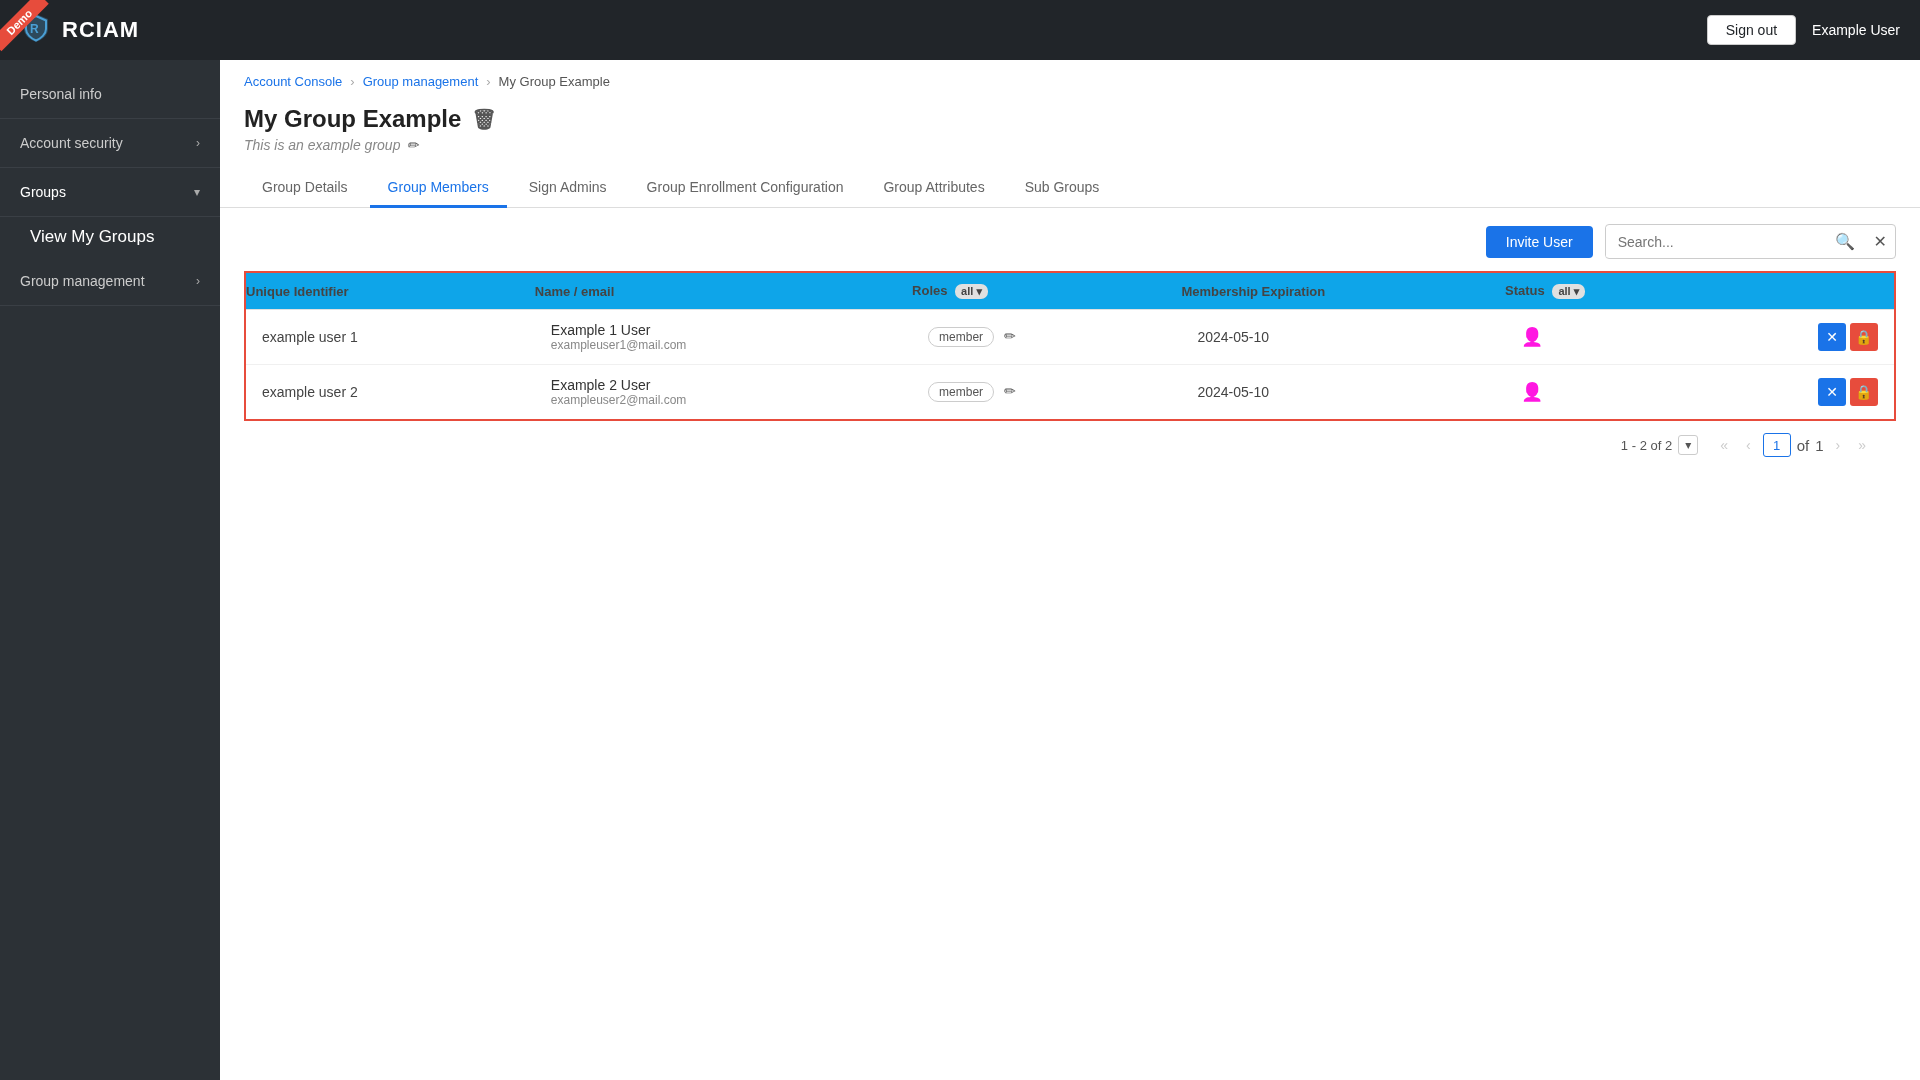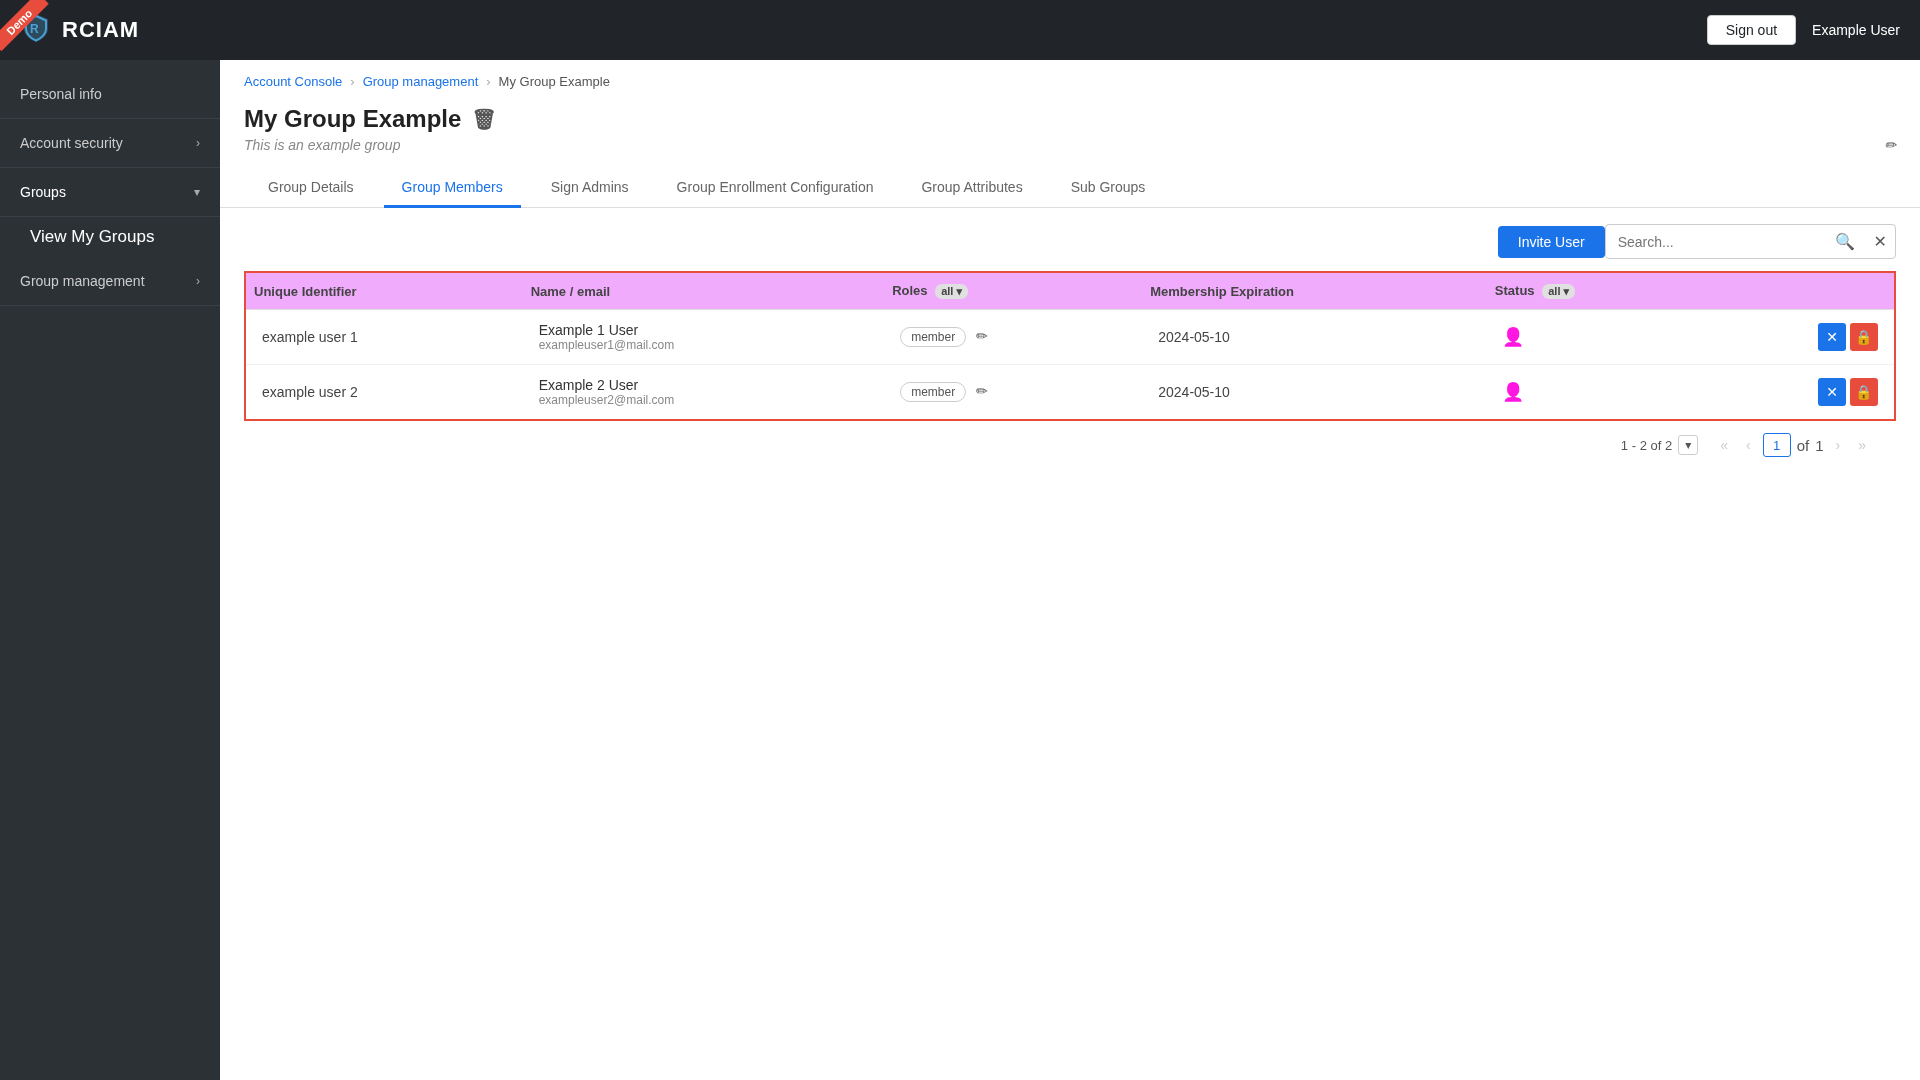--- a/index.html
+++ b/index.html
@@ -119,29 +119,28 @@
     }
     .title-delete-icon { cursor: pointer; color: #555; font-size: 20px; }
     .page-subtitle {
       font-size: 14px;
       color: #888;
       font-style: italic;
       margin-top: 4px;
       display: flex;
       align-items: center;
       gap: 6px;
-      justify-content: space-between;
     }
     .subtitle-edit-icon { cursor: pointer; color: #555; font-size: 14px; }
 
     
     .tabs {
       display: flex;
-      gap: 12px;
-      padding: 0 30px;
+      gap: 4px;
+      padding: 0 24px;
       margin-top: 16px;
       border-bottom: 1px solid #ddd;
     }
     .tab {
       padding: 10px 18px;
       font-size: 14px;
       color: #666;
       cursor: pointer;
       border-bottom: 3px solid transparent;
       margin-bottom: -1px;
@@ -151,21 +150,21 @@
       border-bottom-color: #1a73e8;
       font-weight: 500;
     }
 
     
     .table-area { padding: 16px 24px; }
     .table-toolbar {
       display: flex;
       justify-content: flex-end;
       align-items: center;
-      gap: 0;
+      gap: 12px;
       margin-bottom: 12px;
     }
     .invite-user-btn {
       background: #1a73e8;
       color: white;
       border: none;
       padding: 8px 20px;
       border-radius: 4px;
       font-size: 14px;
       cursor: pointer;
@@ -206,24 +205,24 @@
 
     
     .members-table {
       width: 100%;
       border-collapse: collapse;
       font-size: 14px;
       border: 2px solid #e74c3c;
     }
     .members-table th {
       text-align: left;
-      padding: 10px 8px;
+      padding: 10px 0;
       font-weight: 600;
       color: #444;
-      background: #f0abfc;
+      background: #0ea5e9;
       border-bottom: 1px solid #e0e0e0;
       font-size: 13px;
     }
     .members-table th .filter-badge {
       display: inline-block;
       background: #e0e0e0;
       border-radius: 7px;
       padding: 1px 6px;
       font-size: 11px;
       margin-left: 4px;

